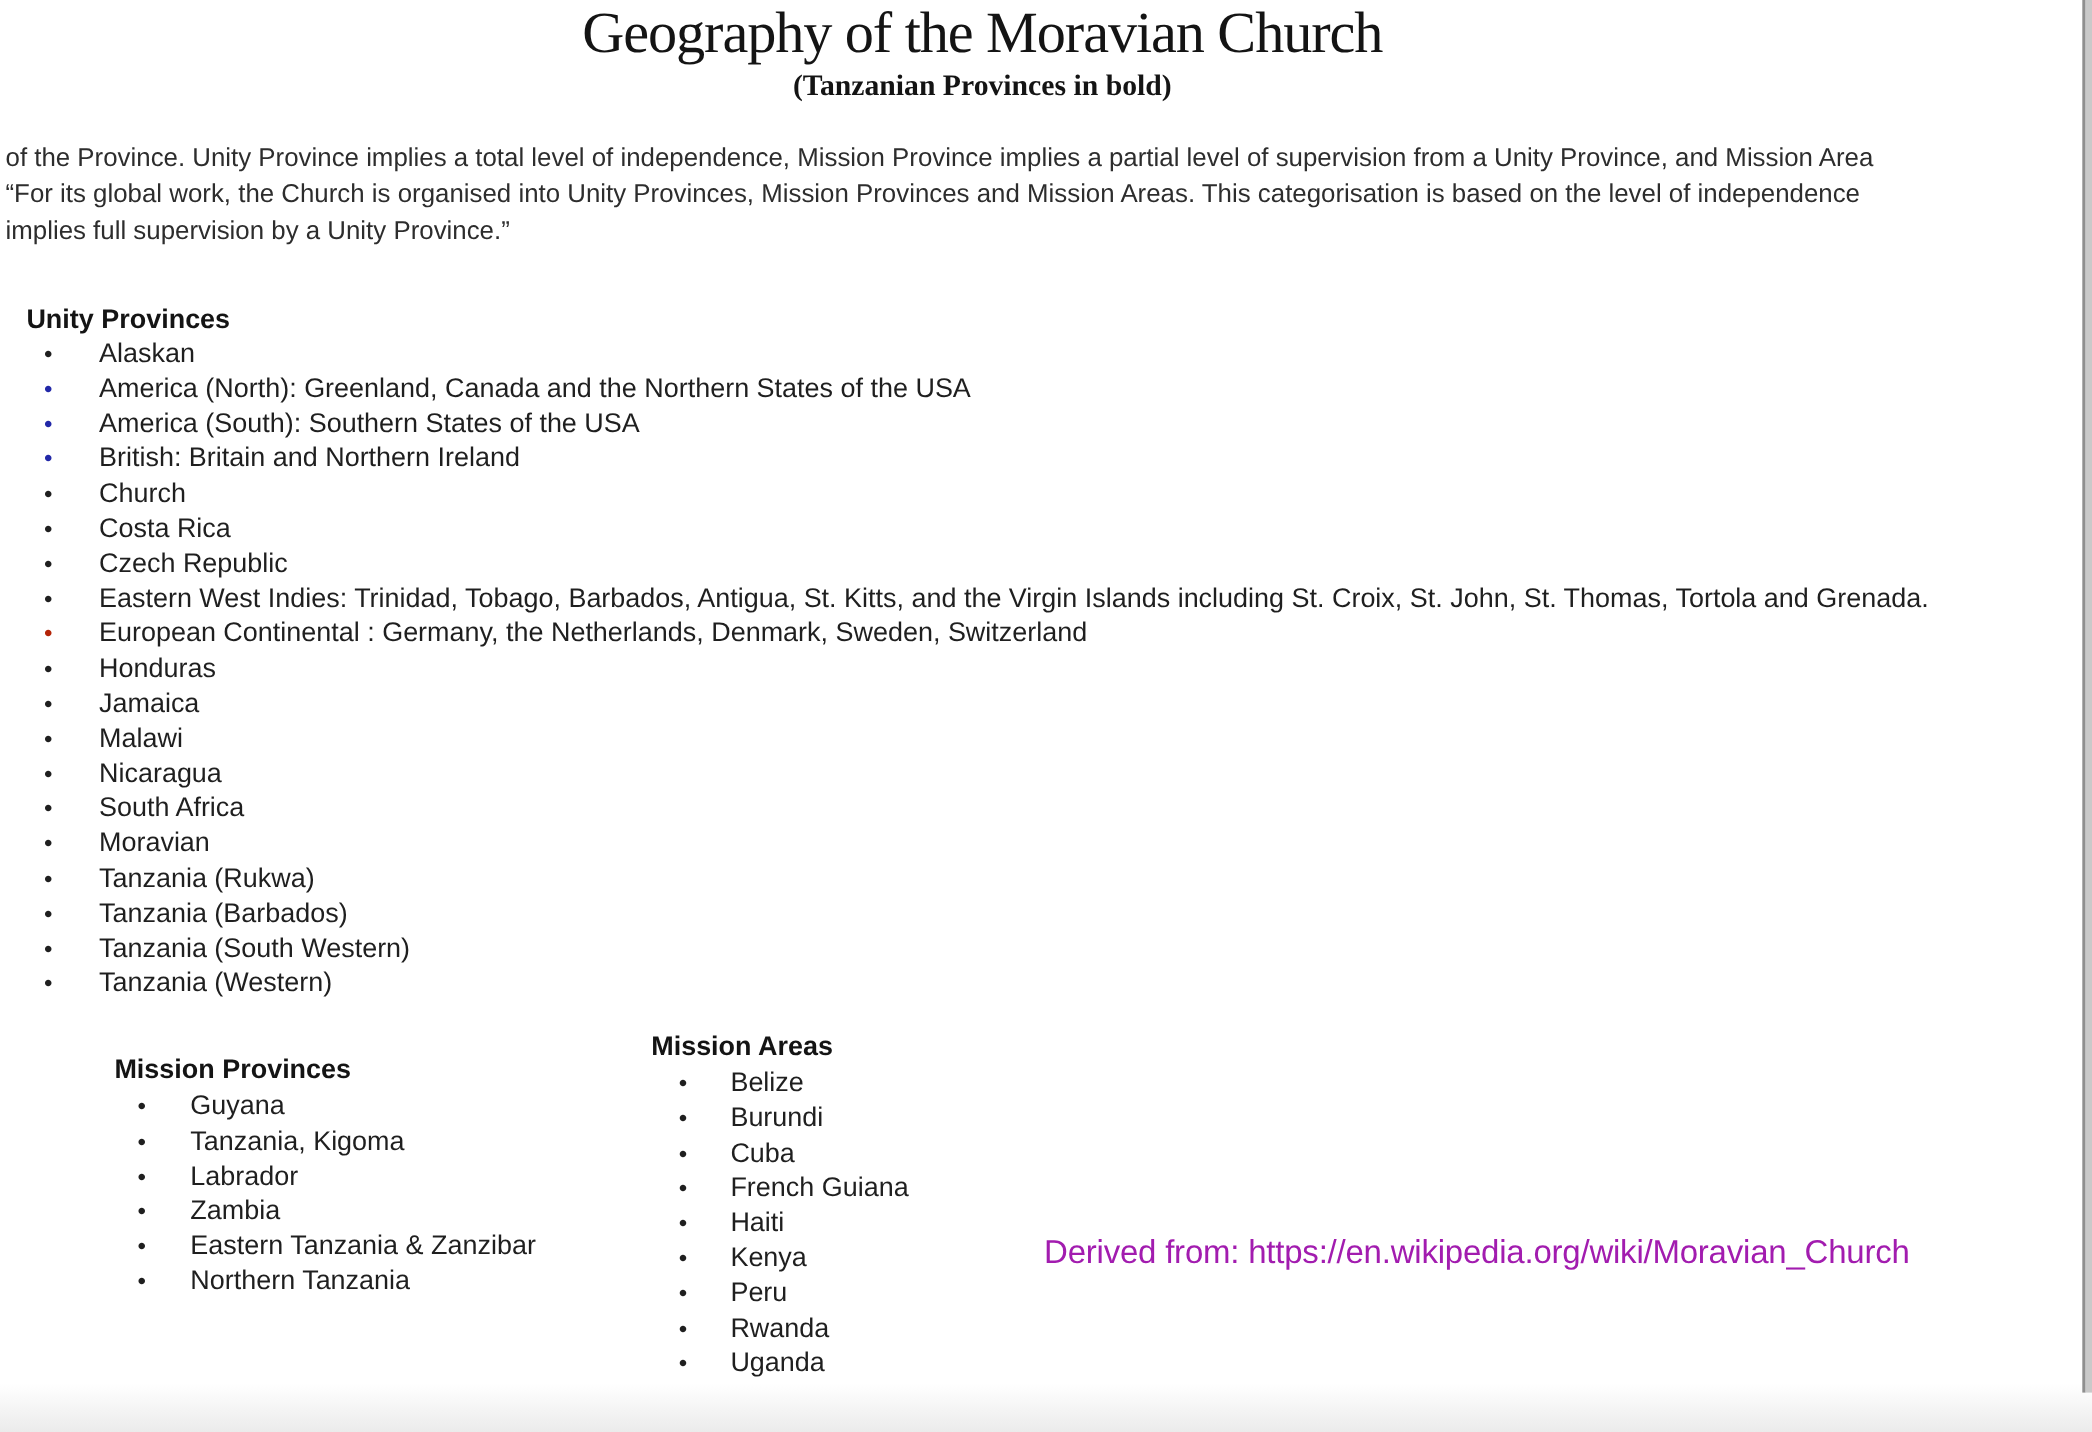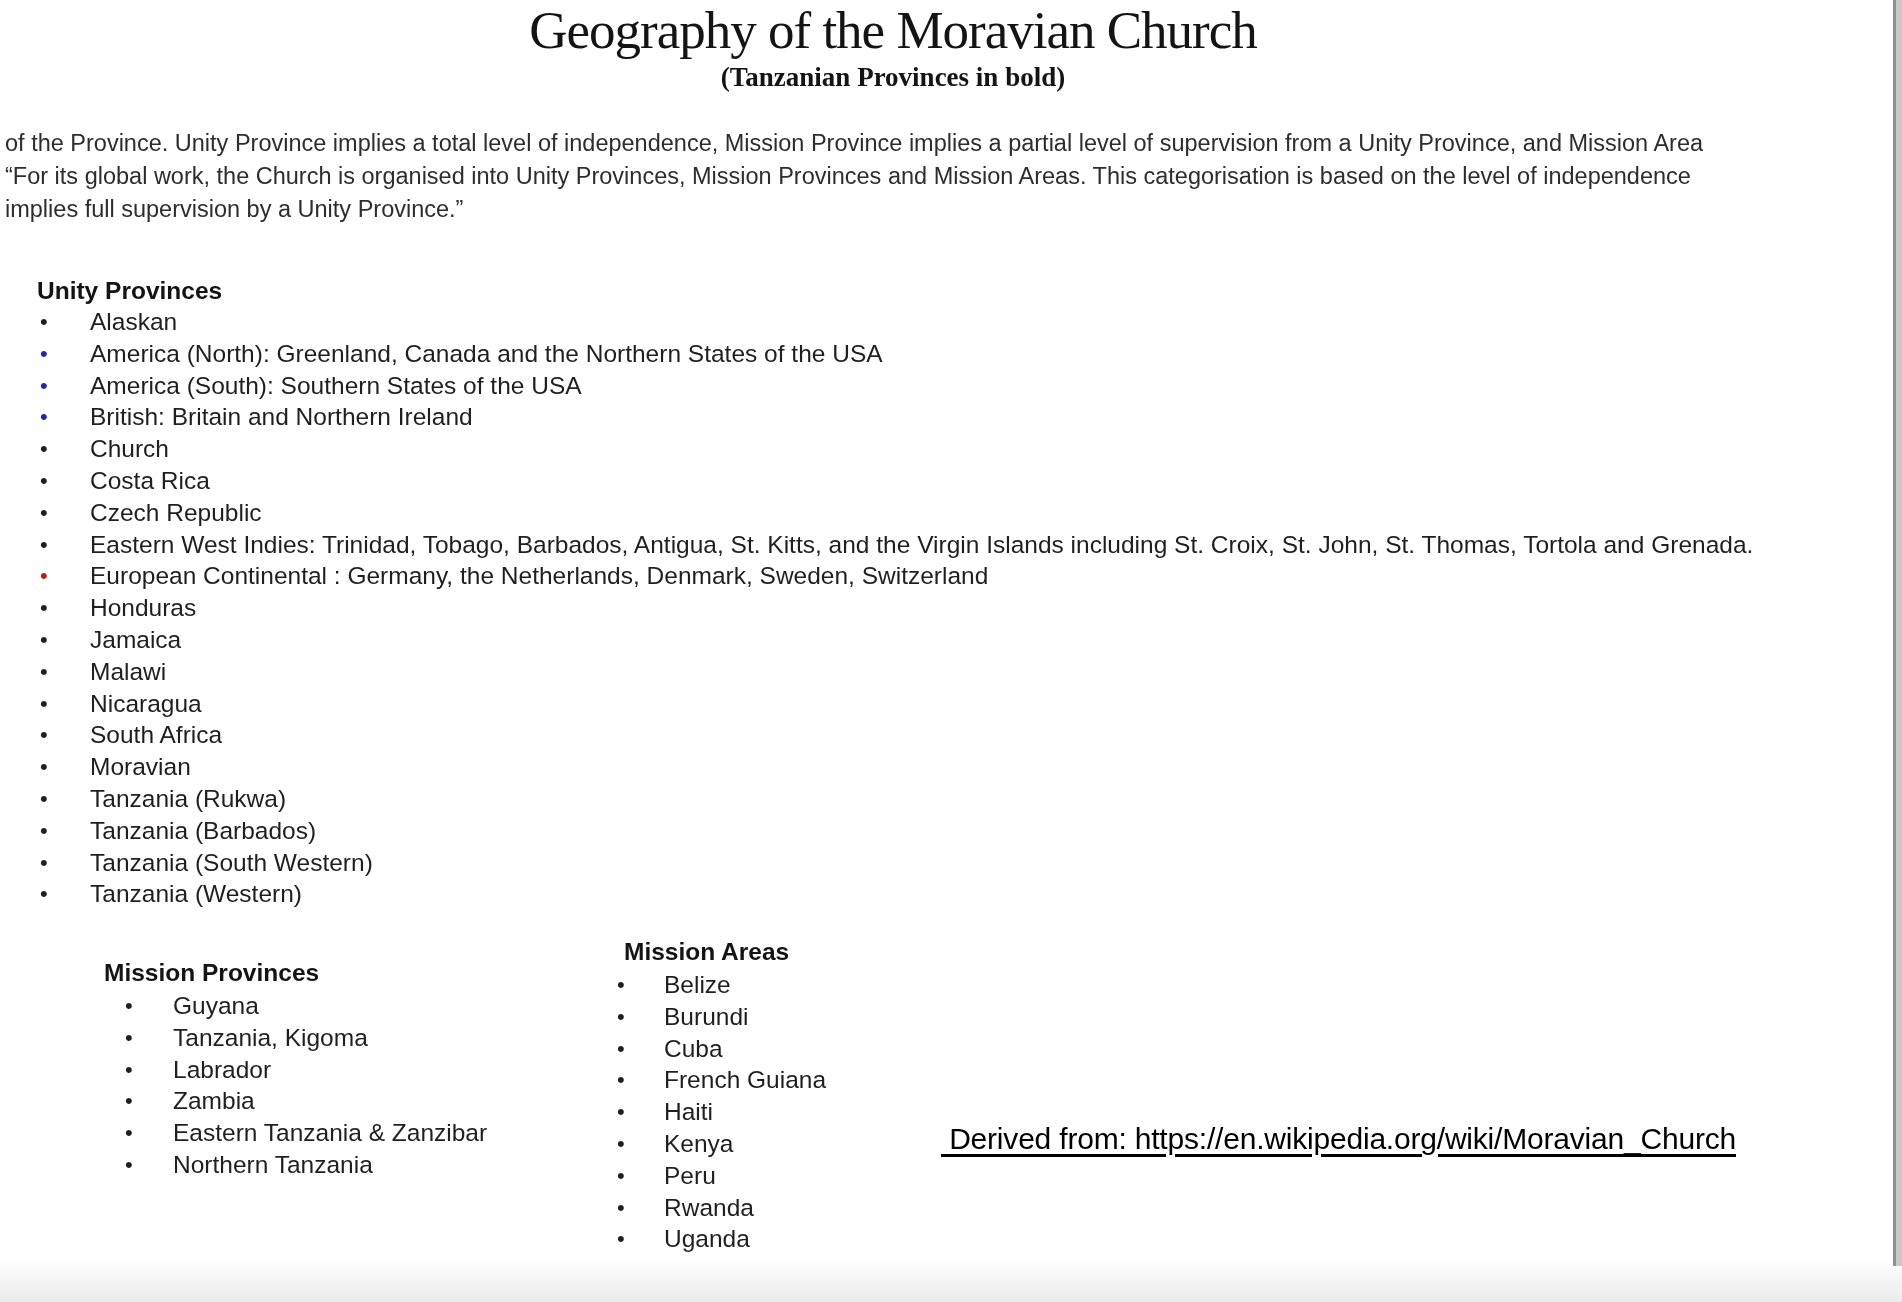--- a/index.html
+++ b/index.html
@@ -87,36 +87,35 @@
 
   #unity-list      { left: 0;   top: 306px; }
   #unity-list li   { padding-left: 90px; }
   #unity-list .bullet { left: 40px; }
 
   #mission-provinces-heading { left: 104px; top: 958px; }
   #mission-provinces-list    { left: 104px; top: 990px; }
   #mission-provinces-list li { padding-left: 69px; }
   #mission-provinces-list .bullet { left: 21px; }
 
-  #mission-areas-heading { left: 624px; top: 937px; }
+  #mission-areas-heading { left: 592px; top: 937px; }
   #mission-areas-list    { left: 598px; top: 969px; }
   #mission-areas-list li { padding-left: 66px; }
   #mission-areas-list .bullet { left: 19px; }
 
-  #unity-heading { left: 24px; top: 276px; margin-left: 13px; }
+  #unity-heading { left: 24px; top: 276px; }
 
   
   .source-link {
     position: absolute;
     left: 941px;
     top: 1122px;
     font-size: 30px;
     line-height: 34px;
-    color: #000000;
-    text-decoration: underline;
+    color: #a21caf;
     text-underline-offset: 5px;
     white-space: pre;
     letter-spacing: -0.2px;
     cursor: pointer;
   }
 
   
   .bottom-fade {
     position: absolute;
     left: 0;

